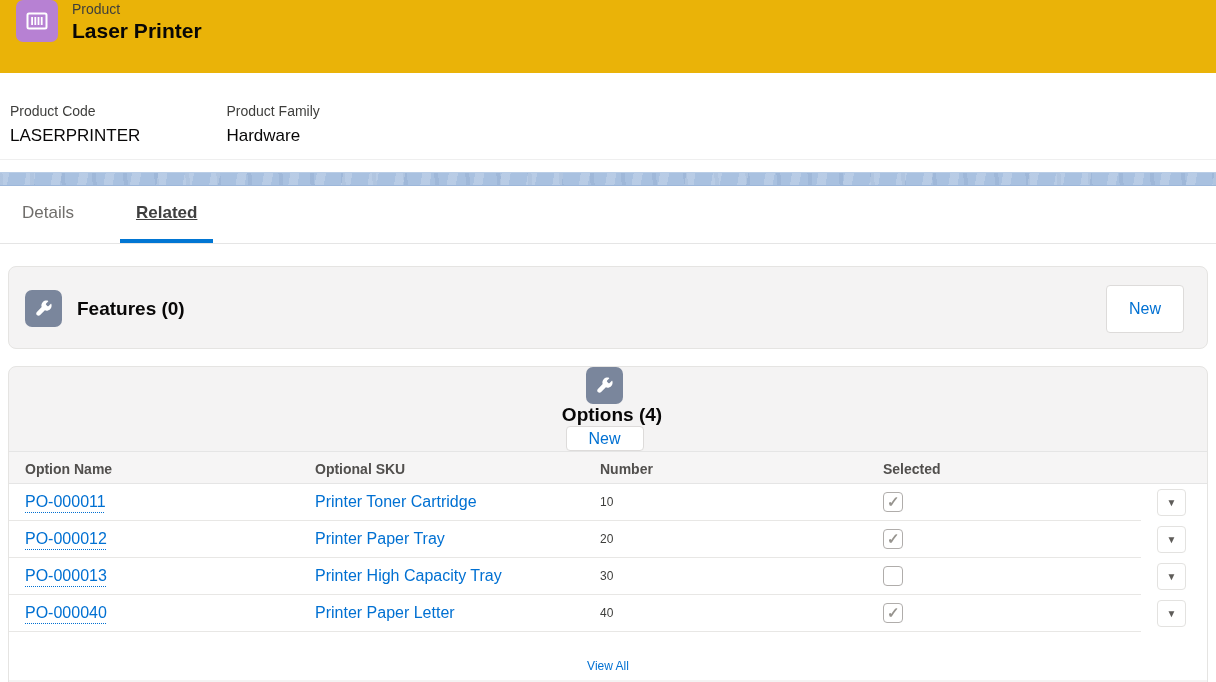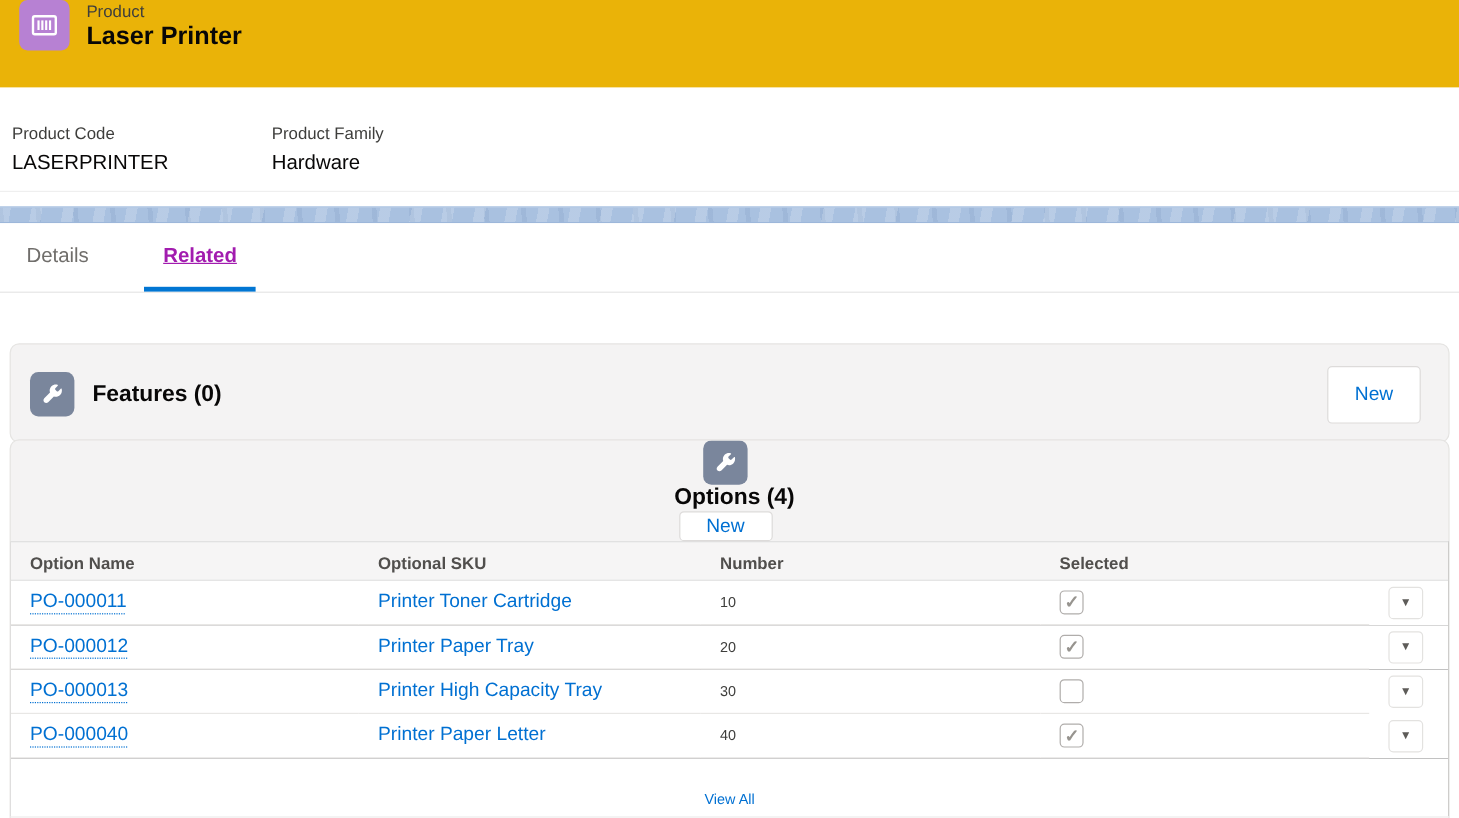--- a/index.html
+++ b/index.html
@@ -66,37 +66,37 @@
   .tab {
     display: flex; align-items: center;
     padding: 0 16px;
     font-size: 17px;
     color: #706e6b;
     cursor: pointer;
     border-bottom: 4px solid transparent;
     margin: 0 30px 0 0;
   }
   .tab.active {
-    color: #a21caf;
+    color: #404040;
     font-weight: 700;
     text-decoration: underline;
     border-bottom-color: var(--brand-blue, #0176d3);
   }
 
   
   .card {
     position: absolute;
     left: 8px;
     width: 1200px;
     background: #f4f3f3;
     border: 1px solid #e5e4e2;
     border-radius: 8px;
     overflow: hidden;
   }
-  .card-features { top: 266px; height: 83px; margin-top: 20px; }
+  .card-features { top: 266px; height: 83px; }
   .card-options  { top: 366px; height: 340px; }
 
   .card-header {
     display: flex; align-items: center;
     padding: 0 23px 0 16px;
     height: 83px;
   }
   .card-options .card-header { height: 84px; flex-direction: column; }
 
   .related-icon {
@@ -118,21 +118,21 @@
     border: 1px solid #dddbda;
     border-radius: 4px;
     color: var(--link-blue, #0070d2);
     font-family: "Liberation Sans", sans-serif;
     font-size: 16px;
     width: 78px; height: 48px;
     cursor: pointer;
   }
 
   
-  .options-table { background: #000000; }
+  .options-table { background: #22c55e; }
   .t-row {
     display: grid;
     grid-template-columns: 290px 285px 283px 274px 1fr;
     align-items: center;
   }
   .t-head {
     background: #f6f5f5;
     border-top: 1px solid #e5e5e5;
     border-bottom: 1px solid #e5e5e5;
     height: 33px;

